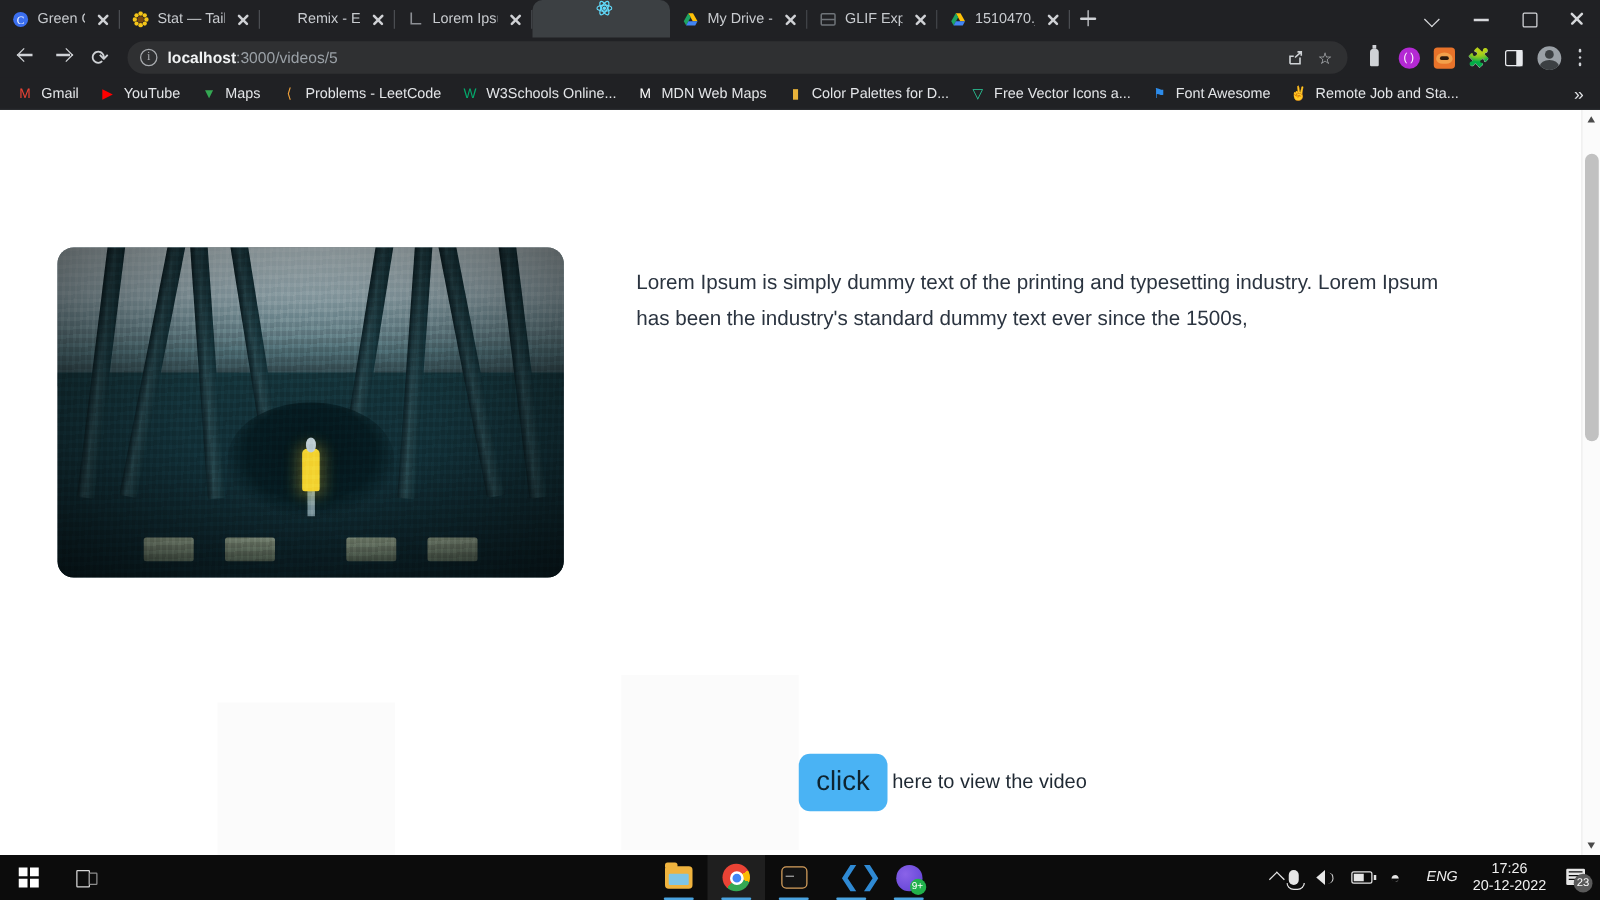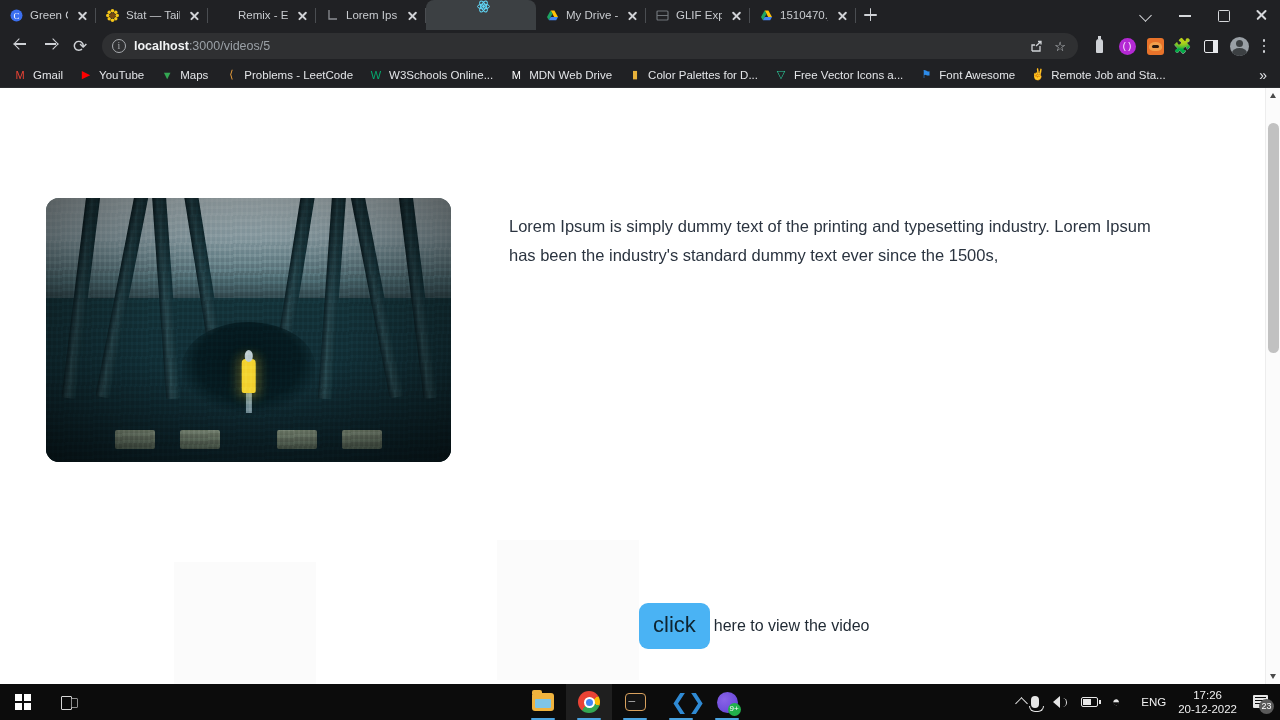--- a/index.html
+++ b/index.html
@@ -235,21 +235,21 @@
     border:1.5px solid #e6e6e6; border-top:none; border-radius:0 0 7px 7px; }
   .ico-spk { width:14px; height:13px; position:relative; }
   .ico-spk::before { content:""; position:absolute; left:0; top:3px; width:0; height:0;
     border-top:6.5px solid transparent; border-bottom:6.5px solid transparent; border-right:7px solid #e6e6e6; top:0; }
   .ico-spk::after { content:""; position:absolute; left:8px; top:2px; width:5px; height:9px;
     border-right:1.5px solid #e6e6e6; border-radius:0 6px 6px 0; }
   .ico-batt { width:17px; height:10px; border:1.5px solid #e6e6e6; border-radius:2px; position:relative; }
   .ico-batt::before { content:""; position:absolute; right:-3.5px; top:2px; width:2px; height:4px; background:#e6e6e6; }
   .ico-batt::after { content:""; position:absolute; left:1px; top:1px; width:8px; bottom:1px; background:#e6e6e6; }
   .ico-wifi { width:15px; height:12px; position:relative; color:#e6e6e6; font-size:13px; line-height:12px; }
-  .tray-lang { font-size:11.5px; color:#f0f0f0; padding:0 6px; }
+  .tray-lang { font-size:11.5px; color:#f0f0f0; padding:0 6px;font-style:italic; }
   #clock { text-align:center; font-size:11.5px; color:#f0f0f0; line-height:14px; padding:0 8px 0 4px; }
   .ico-notif { width:17px; height:15px; position:relative; }
   .ico-notif .sheet { position:absolute; left:0; top:0; width:15px; height:13px; background:#e6e6e6; border-radius:1px; }
   .ico-notif .sheet::after { content:""; position:absolute; left:2px; top:2px; right:2px; height:1.3px; background:#0c0c0c;
     box-shadow:0 3px 0 #0c0c0c, 0 6px 0 #0c0c0c; }
   .ico-notif .cnt { position:absolute; right:-4px; bottom:-4px; min-width:15px; height:15px; border-radius:8px;
     background:#5a5a5a; color:#fff; font-size:9px; line-height:15px; text-align:center; }
 </style>
 </head>
 <body>
@@ -409,21 +409,21 @@
       <div class="bm">
         <span class="bmico" style="color:#f0a23b">⟨</span>
         <span>Problems - LeetCode</span>
       </div>
       <div class="bm">
         <span class="bmico" style="color:#04aa6d">W</span>
         <span>W3Schools Online...</span>
       </div>
       <div class="bm">
         <span class="bmico" style="color:#ffffff">M</span>
-        <span>MDN Web Drive</span>
+        <span>MDN Web Maps</span>
       </div>
       <div class="bm">
         <span class="bmico" style="color:#e8b23a">▮</span>
         <span>Color Palettes for D...</span>
       </div>
       <div class="bm">
         <span class="bmico" style="color:#2bcf9e">▽</span>
         <span>Free Vector Icons a...</span>
       </div>
       <div class="bm">

